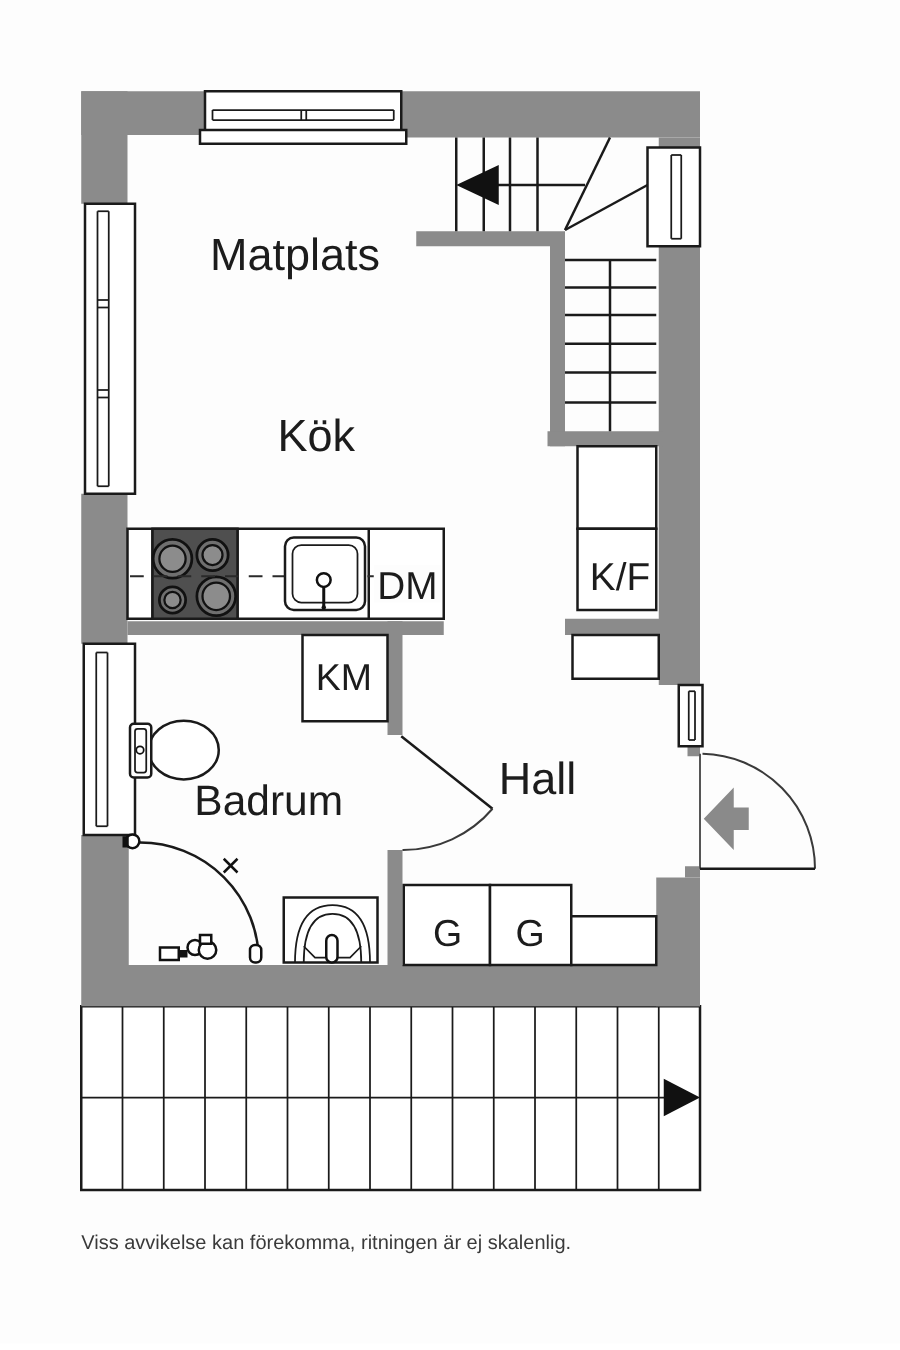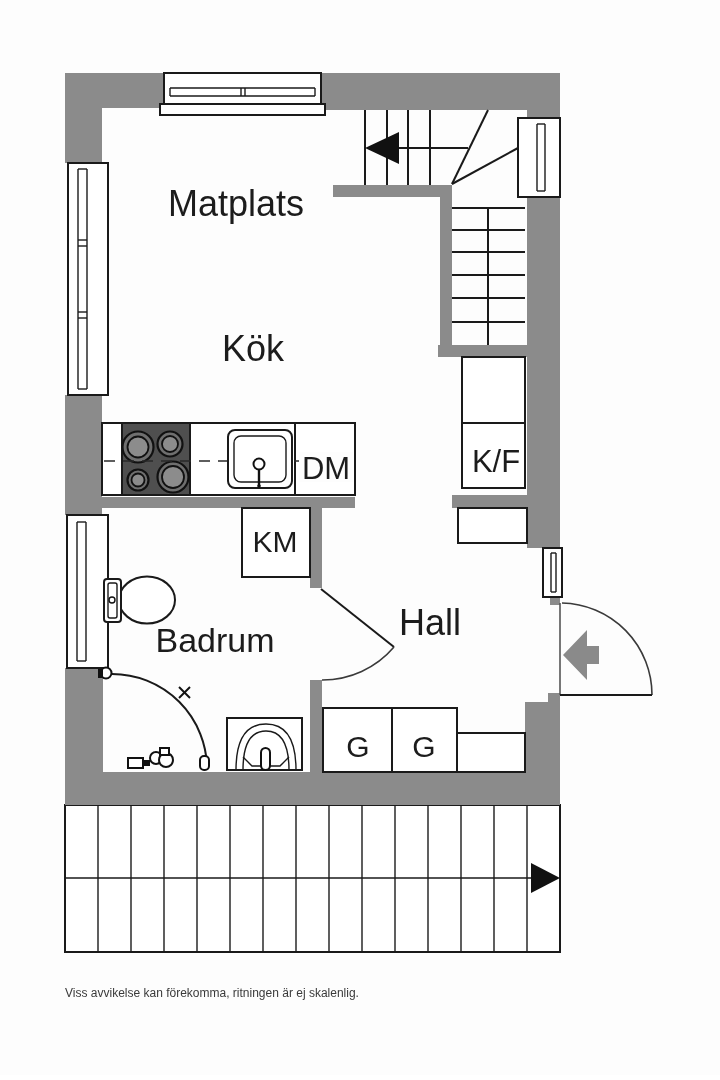--- a/index.html
+++ b/index.html
@@ -8,21 +8,21 @@
   svg{position:absolute;left:0;top:0;}
   .ln{stroke:#1a1a1a;stroke-width:2;fill:none;}
   .thin{stroke:#1a1a1a;stroke-width:1.4;fill:none;}
   .white{fill:#ffffff;stroke:#1a1a1a;stroke-width:2;}
   .soft{stroke:#3a3a3a;stroke-width:1.6;fill:none;}
   .lbl{fill:#1c1c1c;text-anchor:middle;}
   .f36{font-size:36px;}
   .f34{font-size:34px;}
   .f31{font-size:31px;}
   .f30{font-size:30px;}
-  #disclaimer{position:absolute;left:65px;top:986px;font-size:12px;color:#3a3a3a;}
+  #disclaimer{position:absolute;left:65px;top:986px;font-size:16px;color:#3a3a3a;}
 </style>
 </head>
 <body>
 
 <div id="stage">
 <svg width="720" height="1080" viewBox="0 0 720 1080">
 
   <g>
     <rect class="white" x="65" y="805" width="495" height="147"></rect>
     <g class="thin">

